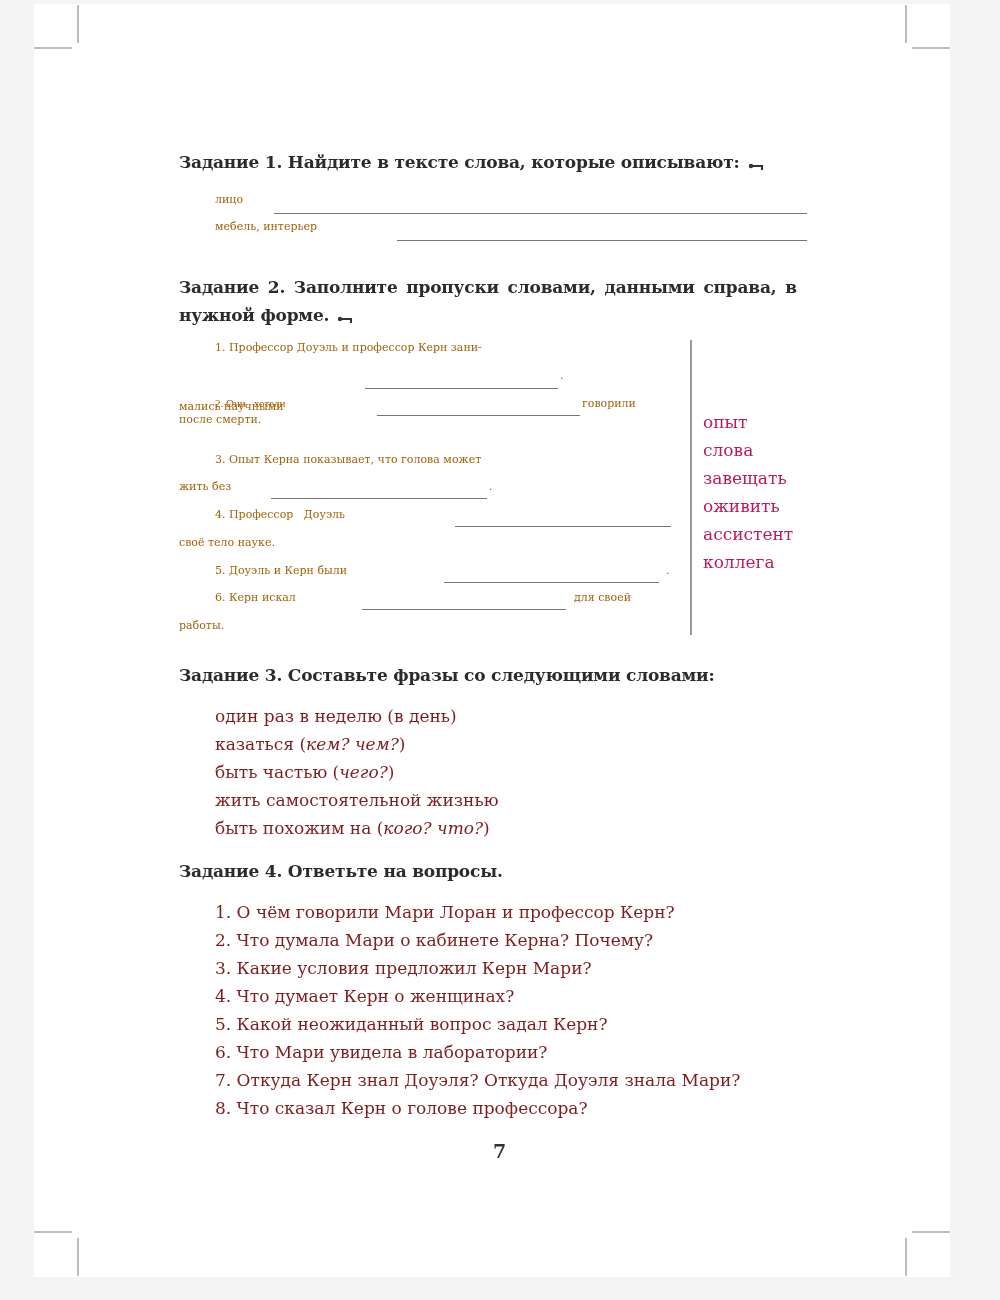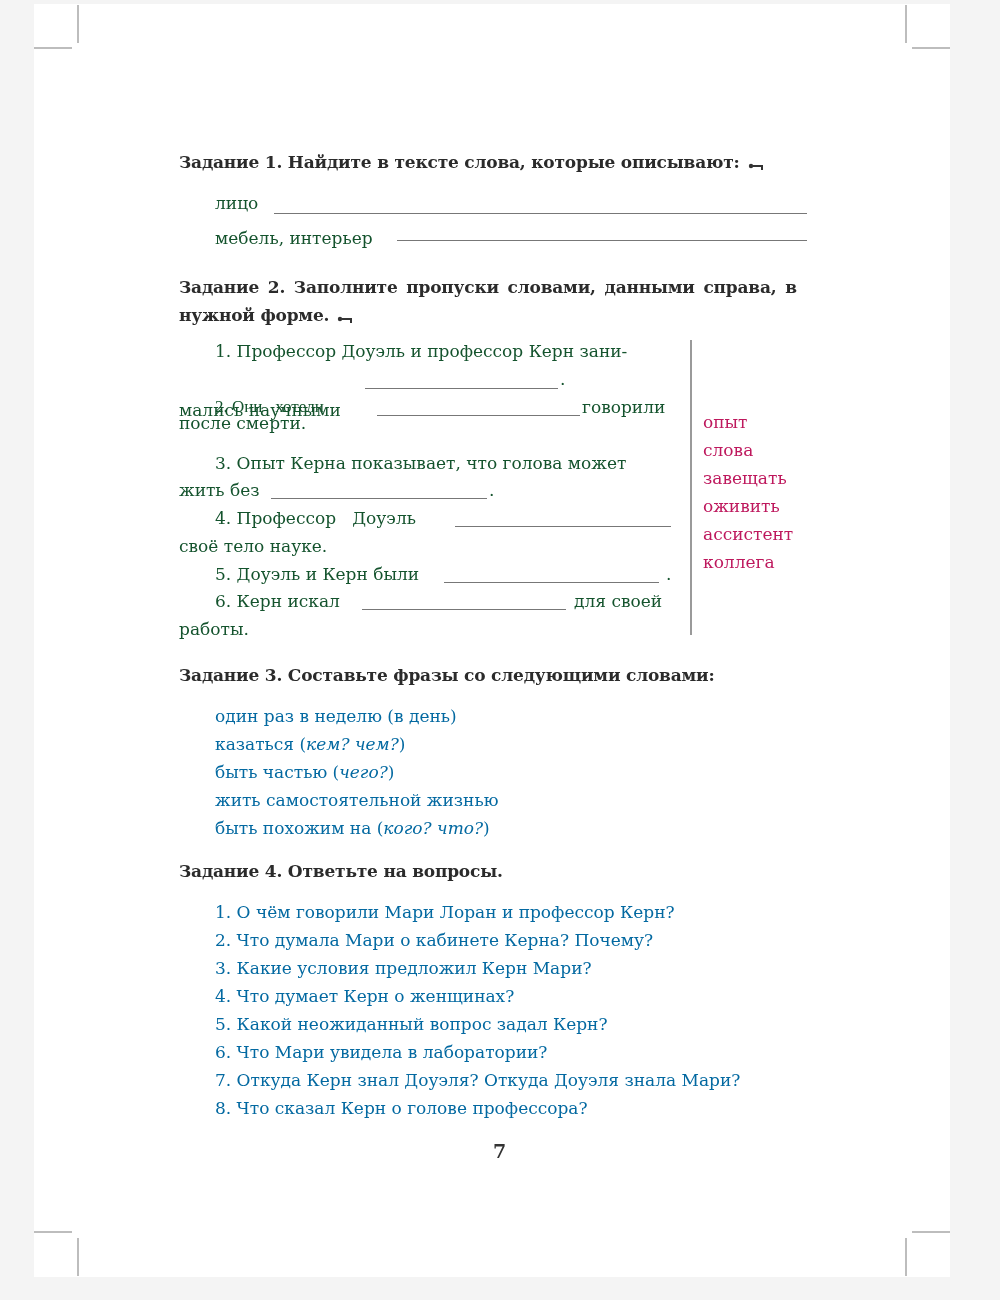--- a/index.html
+++ b/index.html
@@ -13,26 +13,26 @@
     position: absolute; left: 34px; top: 4px; width: 916px; height: 1273px;
     background: #ffffff;
   }
   .crop { position: absolute; background: #bdbdbd; }
   .content { position: absolute; left: 0; top: 0; width: 917px; height: 1300px; }
   .task-title {
     position: absolute; left: 179px; font-weight: bold; font-size: 17px;
     letter-spacing: -0.2px; color: #2b2b2b; white-space: nowrap;
   }
   .key-icon { display: inline-block; margin-left: 8px; vertical-align: middle; }
-  .line-text { position: absolute; font-size: 17px; white-space: nowrap; color: #14532d; }
+  .line-text { position: absolute; font-size: 11px; white-space: nowrap; color: #a16207; }
   .blank { position: absolute; border-bottom: 1.5px solid #777; height: 0; }
   .vbar { position: absolute; left: 690px; top: 340px; width: 2px; height: 295px; background: #9a9a9a; }
   .wordbank { position: absolute; left: 703px; top: 408px; font-size: 17px; line-height: 28px; color: #be185d; }
   .wordbank div { white-space: nowrap; }
-  .list { position: absolute; font-size: 17px; line-height: 28px; color: #0369a1; }
+  .list { position: absolute; font-size: 17px; line-height: 28px; color: #7f1d1d; }
   .list div { white-space: nowrap; }
   em { font-style: italic; }
   .pagenum { position: absolute; left: 493px; top: 1140px; font-size: 19px; font-weight: bold; color: #333; }
 </style>
 </head>
 <body>
 
 <div class="page"></div>
 
 <div class="crop" style="left:77px;top:5px;width:2px;height:38px;"></div>
@@ -48,21 +48,21 @@
 
   <div class="task-title" style="top:152px;">
     <span>Задание 1. Найдите в тексте слова, которые описывают:</span><span class="key-icon"><svg width="18" height="8" viewBox="0 0 18 8">
           <circle cx="3" cy="4" r="2.2" fill="#333"></circle>
           <rect x="5" y="3" width="9" height="2" fill="#333"></rect>
           <rect x="13" y="3" width="2" height="5" fill="#333"></rect>
         </svg></span>
   </div>
   <div class="line-text" style="left:215px;top:193px;">лицо</div>
   <div class="blank" style="left:274px;top:213px;width:533px;"></div>
-  <div class="line-text" style="left:215px;top:220px;margin-top:8px;">мебель, интерьер</div>
+  <div class="line-text" style="left:215px;top:220px;">мебель, интерьер</div>
   <div class="blank" style="left:397px;top:240px;width:410px;"></div>
 
   <div class="task-title" style="top:277px;word-spacing:3px;">Задание 2. Заполните пропуски словами, данными справа, в</div>
   <div class="task-title" style="top:305px;">
     <span>нужной форме.</span><span class="key-icon"><svg width="18" height="8" viewBox="0 0 18 8">
           <circle cx="3" cy="4" r="2.2" fill="#333"></circle>
           <rect x="5" y="3" width="9" height="2" fill="#333"></rect>
           <rect x="13" y="3" width="2" height="5" fill="#333"></rect>
         </svg></span>
   </div>

